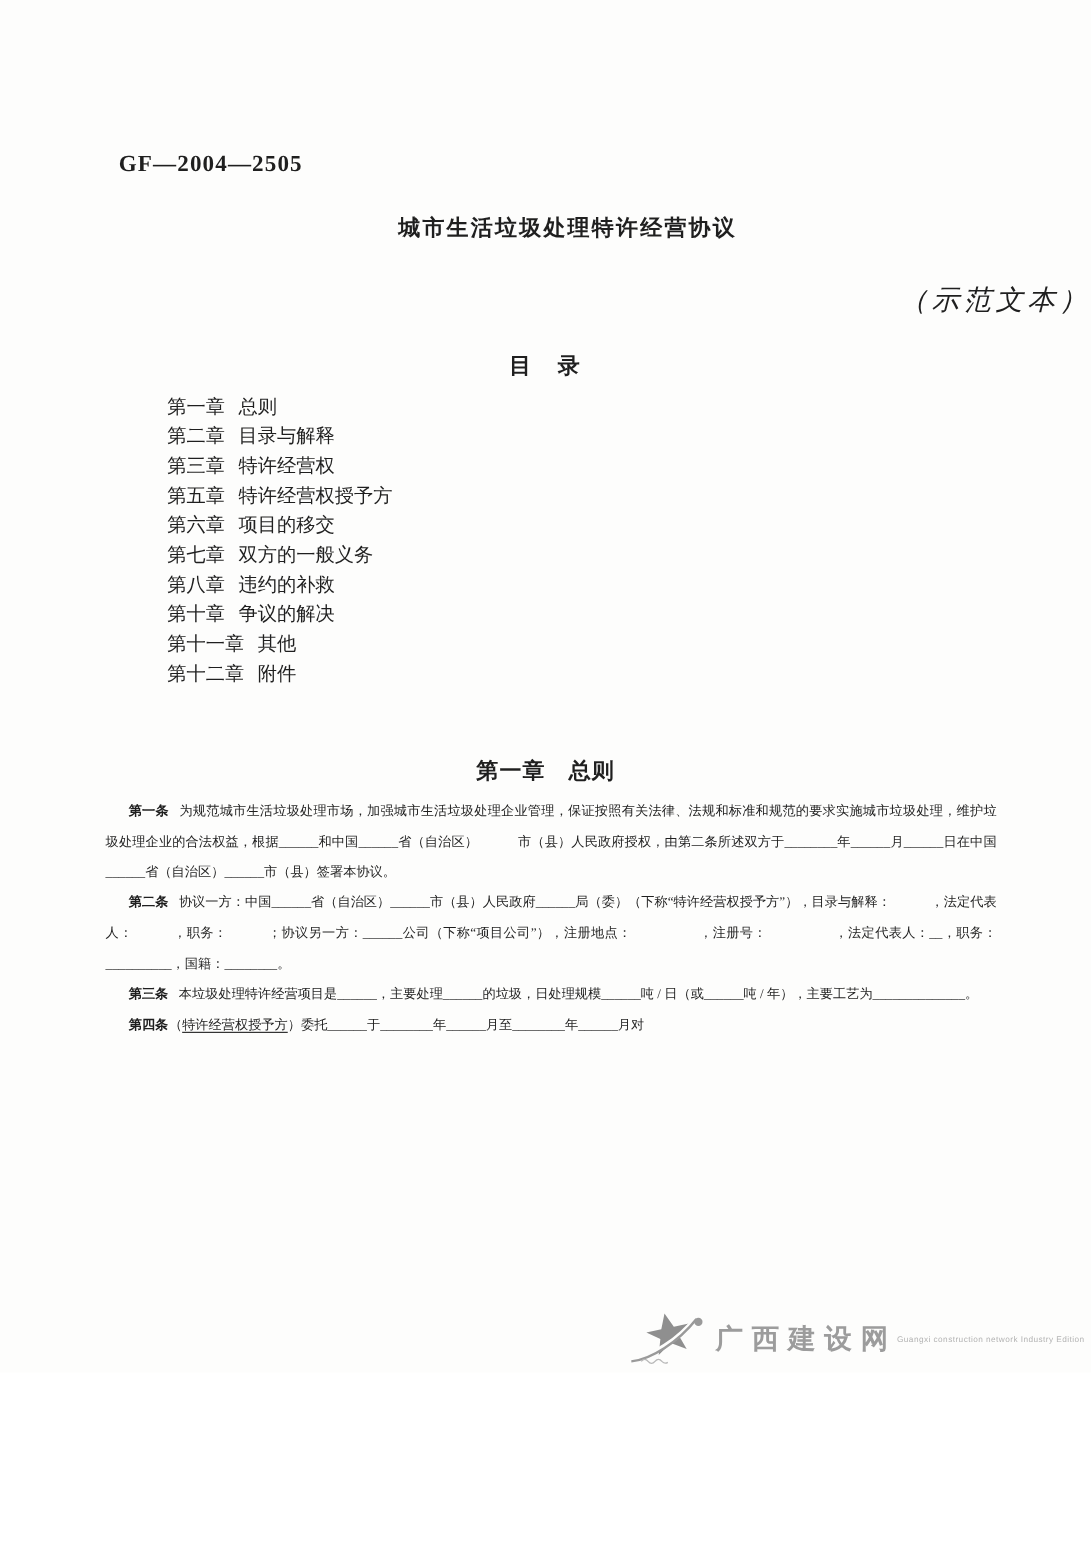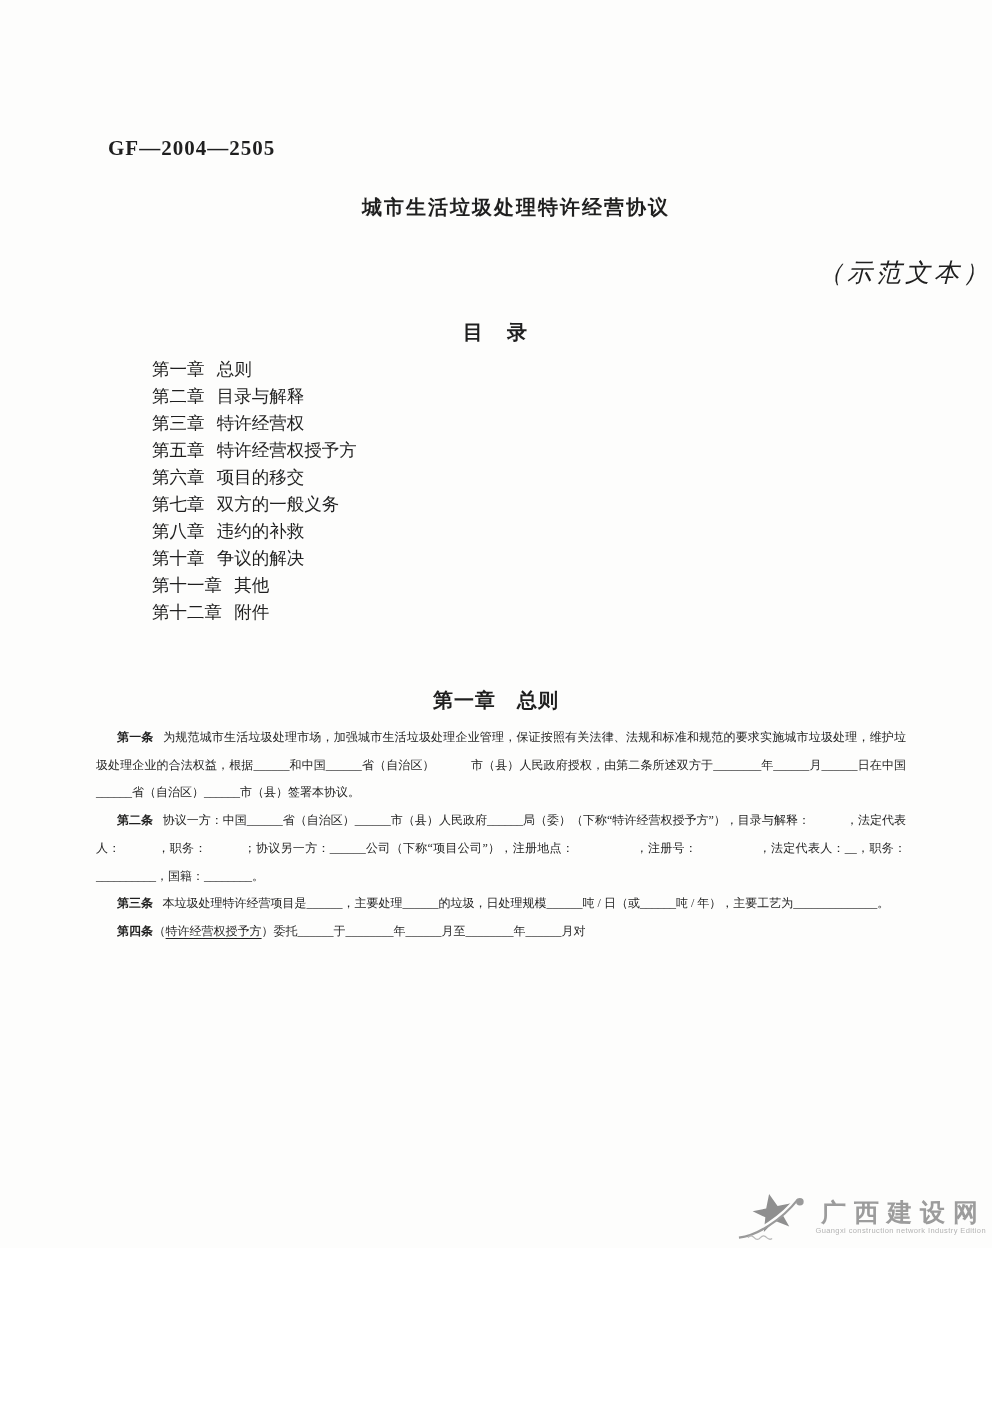--- a/index.html
+++ b/index.html
@@ -58,21 +58,21 @@
   .u { text-decoration:underline; text-underline-offset:3px; }
   .page-number {
     position:absolute; left:851px; top:1306px;
     font-size:19px;
   }
   .logo {
     position:absolute; right:6px; bottom:5px;
     display:flex; align-items:center;
   }
   .logo-star { display:block; margin-right:6px; }
-  .logo-textwrap { display:flex; flex-direction:column; align-items:flex-end; }
+  .logo-textwrap { display:flex; flex-direction:row; align-items:center; }
   .logo-cn {
     font-family:"Liberation Sans","DejaVu Sans",sans-serif;
     font-size:25px; font-weight:600; color:#9c9c9c; letter-spacing:8px;
     line-height:1.05; white-space:nowrap;
   }
   .logo-en {
     font-family:"Liberation Sans","DejaVu Sans",sans-serif;
     font-size:7.5px; color:#b3b3b3; letter-spacing:0.4px;
     margin-top:0; white-space:nowrap;
   }

